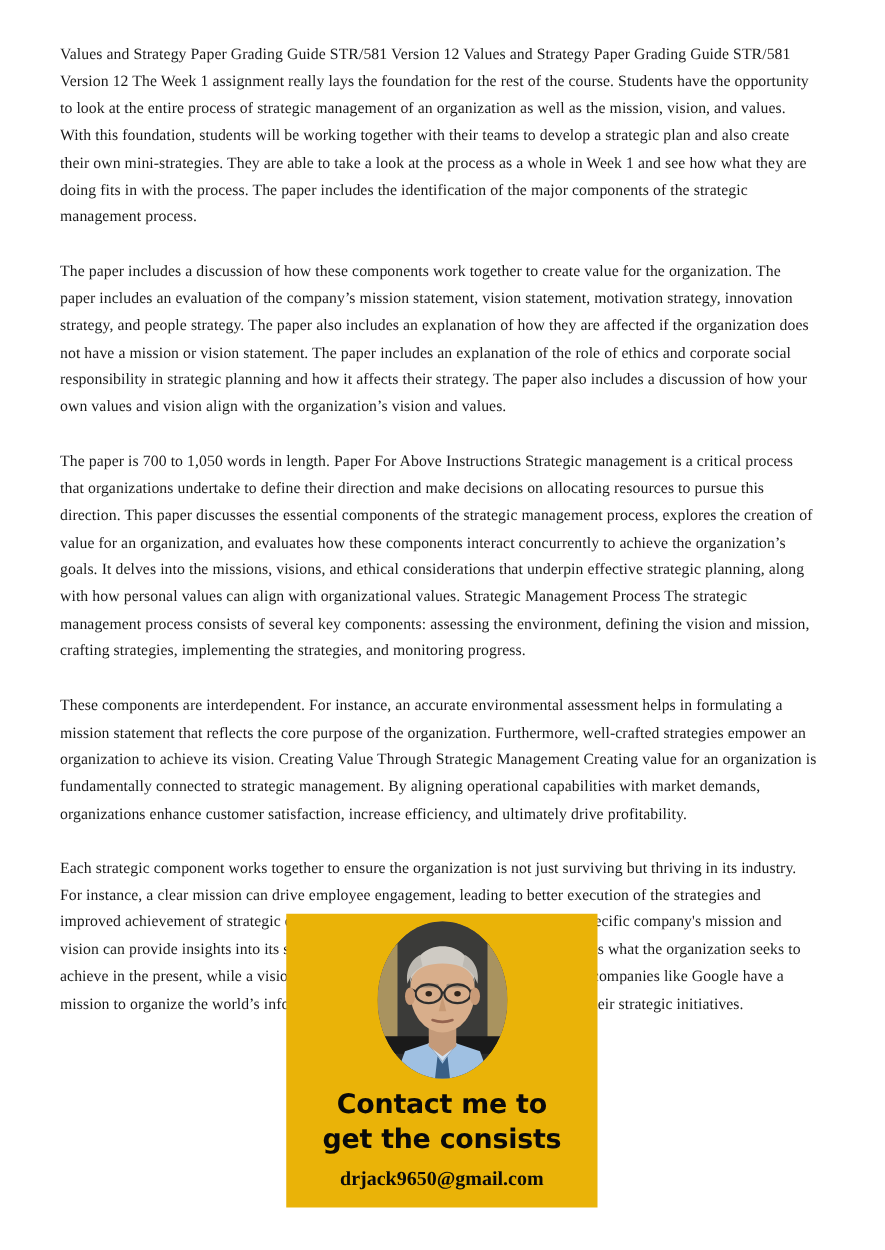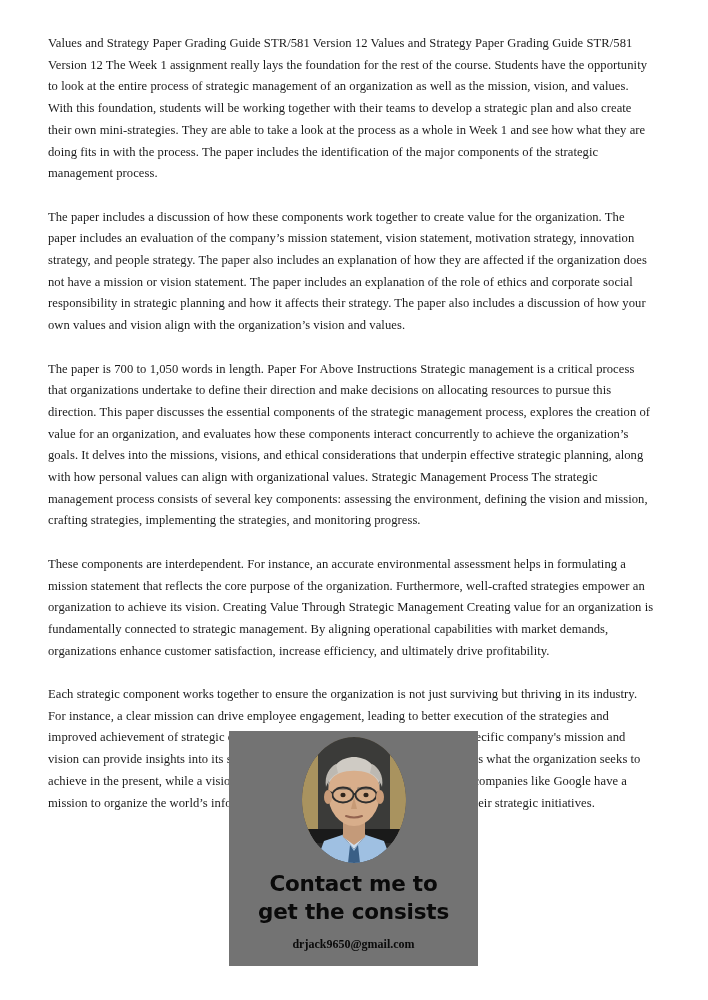--- a/index.html
+++ b/index.html
@@ -43,21 +43,21 @@
   }
   .doc-paragraph:last-child { margin-bottom: 0; }
 
   
   #promo-overlay {
     position: absolute;
     left: 229px;
     top: 731px;
     width: 249px;
     height: 235px;
-    background: #737373;
+    background: #eab308;
     z-index: 10;
     display: flex;
     flex-direction: column;
     align-items: center;
     padding-top: 6px;
   }
 
   #promo-avatar {
     width: 104px;
     height: 126px;
@@ -77,21 +77,21 @@
     color: #0a0a0a;
     text-align: center;
     letter-spacing: -0.2px;
   }
   .promo-headline-line { display: block; white-space: nowrap; }
 
   #promo-email {
     margin-top: 6px;
     font-family: "Liberation Serif", "DejaVu Serif", serif;
     font-weight: bold;
-    font-size: 12px;
+    font-size: 16px;
     line-height: 24px;
     color: #0a0a0a;
     text-align: center;
     white-space: nowrap;
   }
 </style>
 </head>
 <body>
 
 <div id="document-page">

